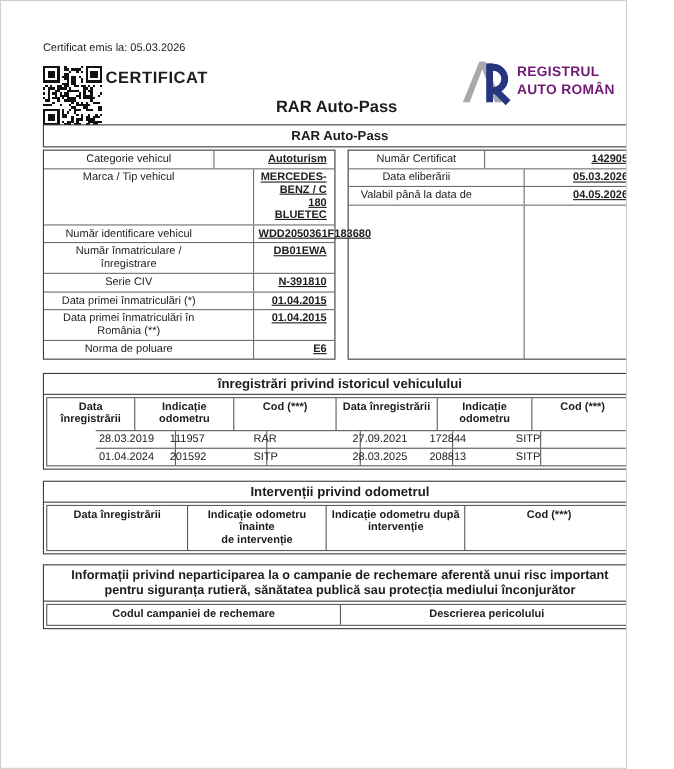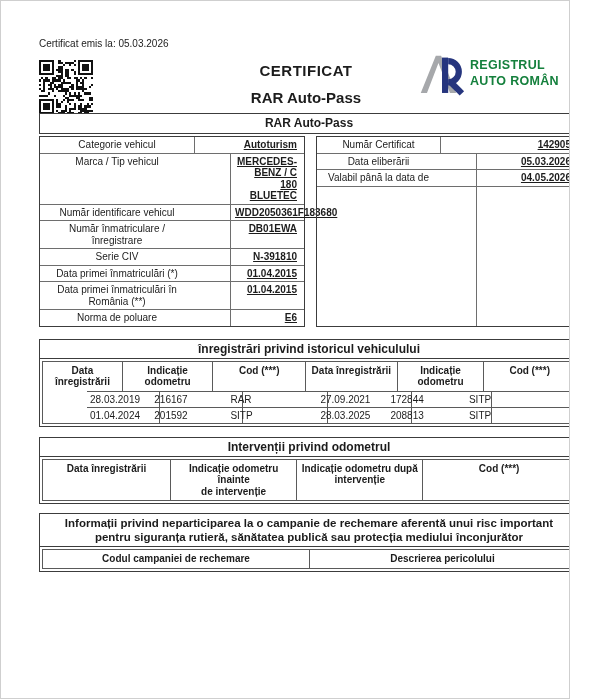--- a/index.html
+++ b/index.html
@@ -4,21 +4,21 @@
 <style>
   html,body{margin:0;padding:0;background:#fff;}
   .page{
     position:relative;width:570px;height:699px;box-sizing:border-box;
     background:#fff;border:1px solid #cfcfcf;
     font-family:"Liberation Sans","DejaVu Sans",sans-serif;color:#1c1c1c;
     overflow:hidden;
   }
   .emit-date{position:absolute;left:38px;top:37px;font-size:10px;}
   .qr{position:absolute;left:38px;top:59px;width:54px;height:54px;}
-  .h1{position:absolute;left:95px;top:61px;width:420px;text-align:center;
+  .h1{position:absolute;left:95px;top:61px;width:420px;text-align:left;
       font-size:15px;font-weight:bold;letter-spacing:.5px;}
   .h2{position:absolute;left:95px;top:88px;width:420px;text-align:center;
       font-size:15px;font-weight:bold;}
   .logo{position:absolute;left:418px;top:50px;display:flex;align-items:center;gap:5px;}
   .logo-text{font-size:12.5px;font-weight:bold;line-height:1.25;letter-spacing:.3px;}
 
   .content{position:absolute;left:38px;top:112px;width:540px;}
   .band{box-sizing:border-box;border:1.5px solid #3c3c3c;height:21px;line-height:18px;
         text-align:center;font-size:12px;font-weight:bold;}
   .tables{display:flex;justify-content:space-between;align-items:stretch;margin-top:2px;}
@@ -287,21 +287,21 @@
   <div class="h1">CERTIFICAT</div>
   <div class="h2">RAR Auto-Pass</div>
 
   <div class="logo">
     <svg width="46" height="45" viewBox="0 0 52 46">
       <path d="M2 45 L19 3 L25 3 L42 45 L35 45 L22 11 L9 45 Z" fill="#a6a8ab"></path>
       <rect x="26" y="5" width="7" height="40" fill="#26357e"></rect>
       <path d="M33 9 A 12 12 0 1 1 33 33" stroke="#26357e" stroke-width="7" fill="none"></path>
       <path d="M35 32 L48.5 45.5" stroke="#26357e" stroke-width="7" fill="none"></path>
     </svg>
-    <div class="logo-text" style="color:#15803d">
+    <div class="logo-text" style="color:#701a75">
       <div>REGISTRUL</div>
       <div>AUTO ROMÂN</div>
     </div>
   </div>
 
   <div class="content">
 
     <div class="band">RAR Auto-Pass</div>
 
     <div class="tables">
@@ -371,21 +371,21 @@
           <div class="th">Indicație
 odometru</div>
           <div class="th">Cod (***)</div>
           <div class="th">Data înregistrării</div>
           <div class="th">Indicație
 odometru</div>
           <div class="th">Cod (***)</div>
         </div>
         <div class="hrow">
           <div class="hc c1">28.03.2019</div>
-          <div class="hc c2">216167</div>
+          <div class="hc c2">111957</div>
           <div class="hc c3">RAR</div>
           <div class="hc c4">27.09.2021</div>
           <div class="hc c5">172844</div>
           <div class="hc c6">SITP</div>
         </div>
         <div class="hrow">
           <div class="hc c1">01.04.2024</div>
           <div class="hc c2">201592</div>
           <div class="hc c3">SITP</div>
           <div class="hc c4">28.03.2025</div>

